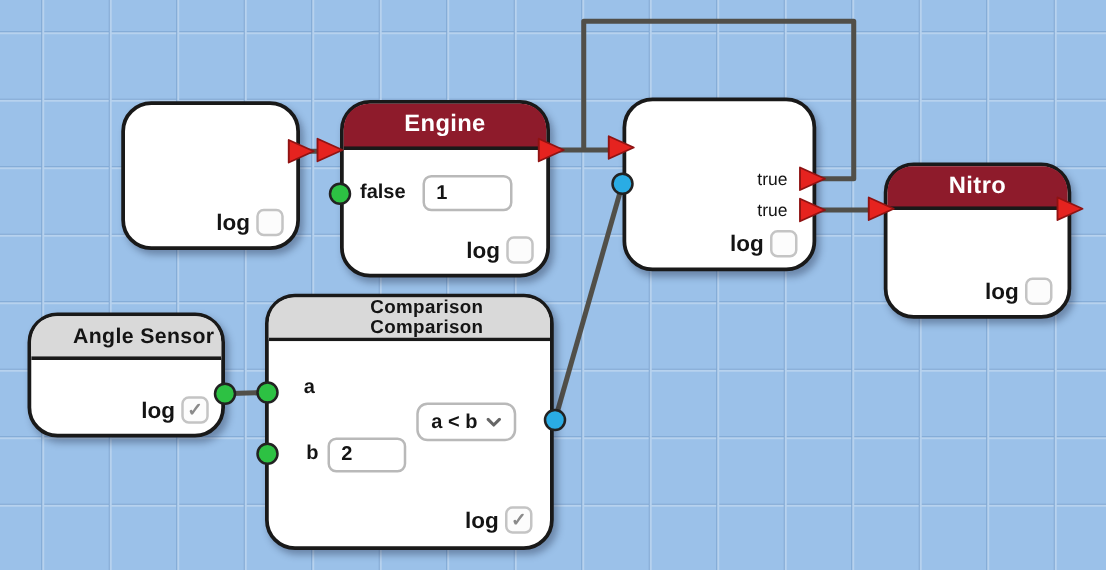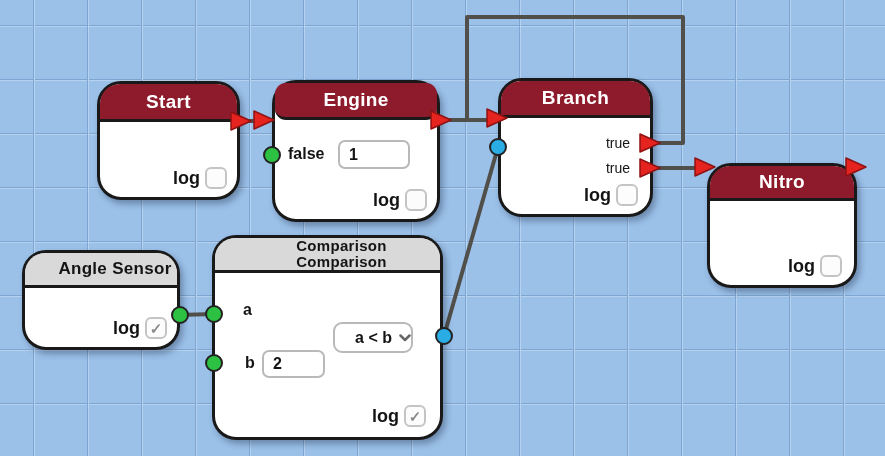--- a/index.html
+++ b/index.html
@@ -58,21 +58,21 @@
   .field-label{font-size:16px; font-weight:bold; color:var(--label-text);}
   .value-input{
     box-sizing:border-box; position:absolute;
     border:2px solid var(--input-border); border-radius:7px;
     font-family:"Liberation Sans", sans-serif; font-weight:bold; font-size:16px;
     color:var(--label-text); padding:0 0 0 9px; background:#fff; outline:none;
   }
   .dropdown{
     box-sizing:border-box; position:absolute;
     border:2px solid var(--input-border); border-radius:9px; background:#fff;
-    display:flex; align-items:center; justify-content:flex-end; gap:7px;
+    display:flex; align-items:center; justify-content:center; gap:7px;
     font-weight:bold; font-size:16px; color:var(--label-text); cursor:pointer;
   }
   .out-label{position:absolute; font-weight:normal; font-size:14px; color:var(--label-text); line-height:22px;}
 
   .port{
     position:absolute; z-index:3; box-sizing:border-box;
     width:18px; height:18px; border-radius:50%;
     border:2px solid var(--port-edge);
   }
   .port.green{background:var(--port-green);}
@@ -89,62 +89,56 @@
   <svg class="wires" width="885" height="456">
     <polyline class="wire" points="240,121 258,121"></polyline>
     <polyline class="wire" points="443,120 495,120"></polyline>
     <polyline class="wire" points="648,143 683,143 683,17 467,17 467,120"></polyline>
     <polyline class="wire" points="648,168 703,168"></polyline>
     <polyline class="wire" points="178,315 214,314"></polyline>
     <polyline class="wire" points="444,336 498,147"></polyline>
   </svg>
 
   <div class="node" style="left:97px; top:81px; width:143px; height:119px;">
-    <div class="node-header red" style="height:38px;">
-      <span>Start</span>
-    </div>
     <div class="log-row" style="right:10px; bottom:8px;">
       <span>log</span>
       <span class="checkbox">
           <span></span>
         </span>
     </div>
   </div>
 
   <div class="node" style="left:272px; top:80px; width:168px; height:142px;">
-    <div class="node-header red" style="height:37px;border-radius:11px;">
+    <div class="node-header red" style="height:37px;">
       <span>Engine</span>
     </div>
     <div class="field-row" style="left:13px; top:62px;">
       <span class="field-label">false</span>
     </div>
     <input class="value-input" style="left: 63px; top: 57px; width: 72px; height: 29px;" value="1">
     <div class="log-row" style="right:10px; bottom:8px;">
       <span>log</span>
       <span class="checkbox">
           <span></span>
         </span>
     </div>
   </div>
 
   <div class="node" style="left:498px; top:78px; width:155px; height:139px;">
-    <div class="node-header red" style="height:37px;">
-      <span>Branch</span>
-    </div>
     <div class="out-label" style="right:20px; top:51px;">true</div>
     <div class="out-label" style="right:20px; top:76px;">true</div>
     <div class="log-row" style="right:12px; bottom:8px;">
       <span>log</span>
       <span class="checkbox">
           <span></span>
         </span>
     </div>
   </div>
 
-  <div class="node" style="left:707px; top:130px; width:150px; height:125px;margin-top:33px;">
+  <div class="node" style="left:707px; top:130px; width:150px; height:125px;">
     <div class="node-header red" style="height:35px;">
       <span>Nitro</span>
     </div>
     <div class="log-row" style="right:12px; bottom:8px;">
       <span>log</span>
       <span class="checkbox">
           <span></span>
         </span>
     </div>
   </div>

